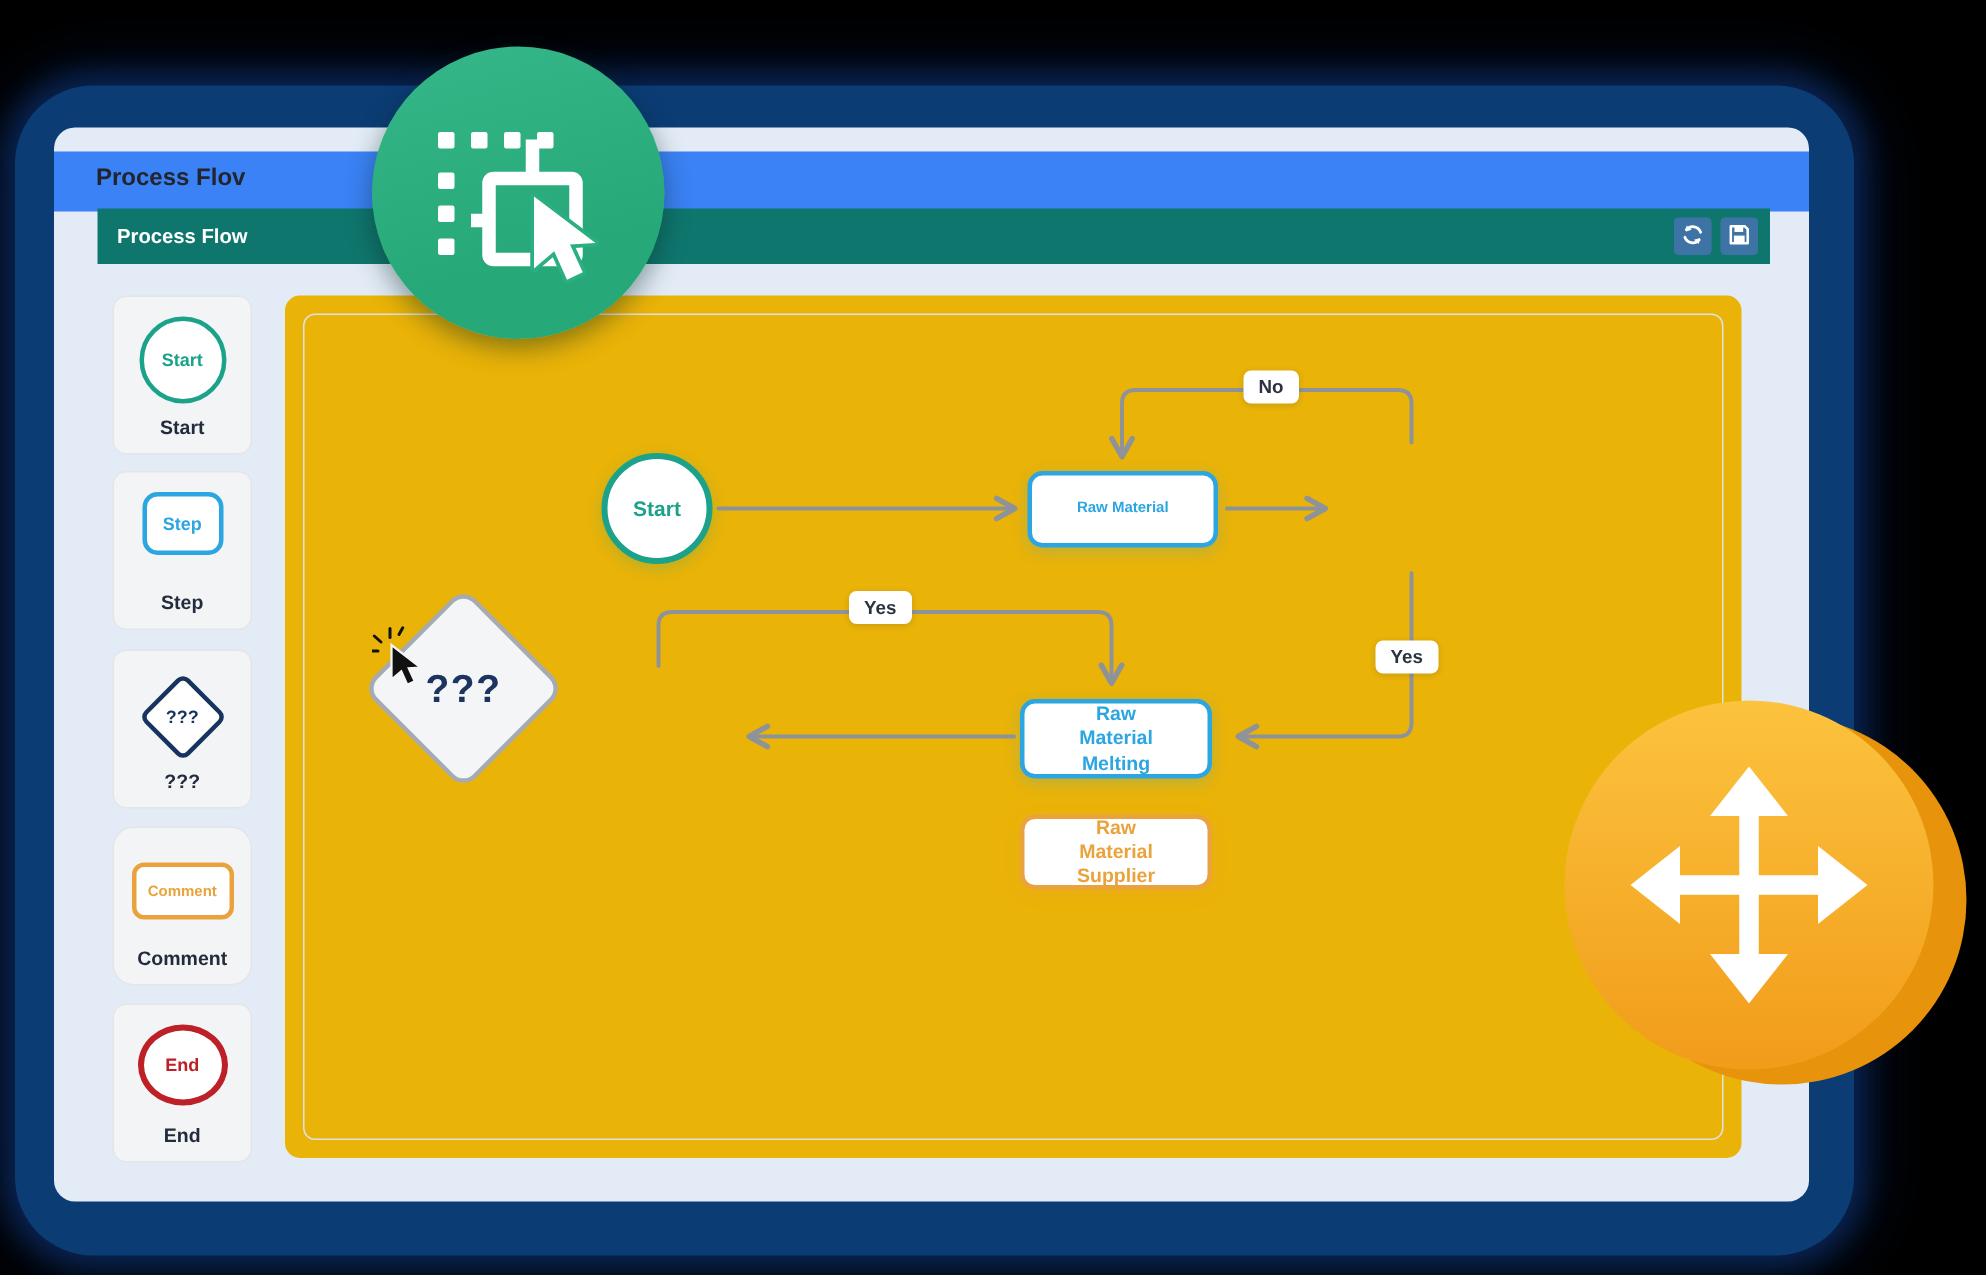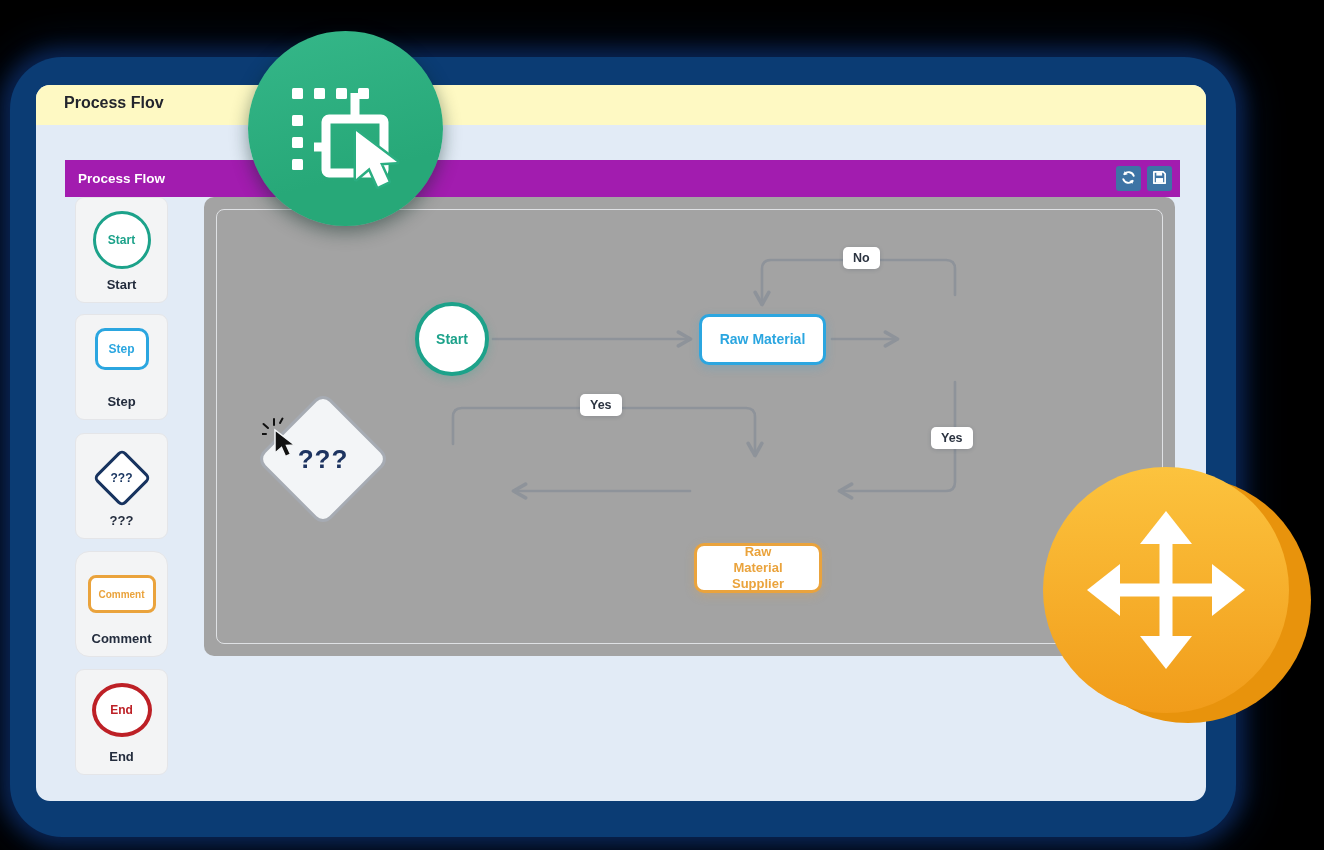--- a/index.html
+++ b/index.html
@@ -7,26 +7,26 @@
          font-family:"Liberation Sans","DejaVu Sans",sans-serif;}
 
   
   .backdrop{position:absolute;left:10px;top:57px;width:1226px;height:780px;
             background:#0b3c74;border-radius:52px;
             box-shadow:0 0 18px 8px rgba(11,40,92,.85), 0 0 40px 14px rgba(8,26,60,.6);}
 
   
   .window{position:absolute;left:36px;top:85px;width:1170px;height:716px;
           background:#e2ebf6;border-radius:14px;overflow:hidden;}
-  .titlebar{position:absolute;left:0;top:0;width:100%;height:40px;background:#fef9c3;}
+  .titlebar{position:absolute;left:0;top:16px;width:100%;height:40px;background:#3b82f6;}
   .titlebar .t{position:absolute;left:28px;top:9px;font-size:16px;font-weight:700;color:#23252d;}
 
   
-  .panel-header{position:absolute;left:29px;top:75px;width:1115px;height:37px;
-                background:#a21caf;display:flex;align-items:center;}
+  .panel-header{position:absolute;left:29px;top:54px;width:1115px;height:37px;
+                background:#0f766e;display:flex;align-items:center;}
   .panel-header .pt{margin-left:13px;font-size:13.5px;font-weight:700;color:#ffffff;}
   .header-actions{margin-left:auto;margin-right:8px;display:flex;gap:6px;}
   .icon-btn{width:25px;height:25px;border:none;border-radius:3px;background:#3e74a5;
             display:flex;align-items:center;justify-content:center;cursor:pointer;padding:0;}
 
   
   .palette-item{position:absolute;left:39px;width:93px;height:106px;background:#f3f4f5;
                 border:1px solid #e4e5e8;border-radius:9px;box-sizing:border-box;
                 display:flex;flex-direction:column;align-items:center;justify-content:space-between;
                 padding:13px 6px 10px 6px;}
@@ -36,22 +36,22 @@
   .shp-square{width:48px;height:48px;border-radius:10px;background:#fff;
               display:flex;align-items:center;justify-content:center;font-weight:700;font-size:12px;}
   .shp-dwrap{position:relative;width:62px;height:62px;display:flex;align-items:center;justify-content:center;}
   .shp-dwrap .d{position:absolute;inset:10px;transform:rotate(45deg);background:#fff;
                 border:3.5px solid #17335f;border-radius:6px;}
   .shp-dwrap .dt{position:relative;z-index:1;font-weight:700;font-size:12px;color:#17335f;}
   .shp-comment{width:62px;height:32px;border-radius:8px;background:#fff;margin-top:10px;
                display:flex;align-items:center;justify-content:center;font-weight:700;font-size:10px;}
 
   
-  .canvas{position:absolute;left:168px;top:112px;width:971px;height:459px;
-          background:#a3a3a3;border-radius:10px;}
+  .canvas{position:absolute;left:154px;top:112px;width:971px;height:575px;
+          background:#eab308;border-radius:10px;}
   .canvas-border{position:absolute;inset:12px;border:1px solid #dfe1e4;border-radius:8px;pointer-events:none;}
   .edges{position:absolute;left:0;top:0;}
 
   
   .node-start{position:absolute;left:211px;top:105px;width:74px;height:74px;border-radius:50%;
               background:#fff;border:4px solid #1ca28a;box-sizing:border-box;
               display:flex;align-items:center;justify-content:center;
               font-size:14px;font-weight:600;color:#1ca28a;
               box-shadow:0 3px 10px rgba(28,162,138,.25);}
   .node-rect{position:absolute;background:#fff;border-radius:10px;box-sizing:border-box;
@@ -172,39 +172,42 @@
       </svg>
 
       <div class="edge-label" style="left:639px;top:50px;">No</div>
       <div class="edge-label" style="left:376px;top:197px;">Yes</div>
       <div class="edge-label" style="left:727px;top:230px;">Yes</div>
 
       <div class="node-start">
         <span>Start</span>
       </div>
 
-      <div class="node-rect blue" style="left:495px;top:117px;width:127px;height:51px;font-size:14px;align-items:center;">
+      <div class="node-rect blue" style="left:495px;top:117px;width:127px;height:51px;font-size:10px;align-items:center;">
         <span>Raw Material</span>
       </div>
 
 
       <div class="node-diamond" style="left:51px;top:194px;width:136px;height:136px;">
         <div class="d" style="inset:20px;border:3.5px solid #a6abb3;background:#f3f5f7;border-radius:12px;"></div>
         <span class="dt" style="font-size:26px;color:#1d3461;letter-spacing:1px;">???</span>
         <svg width="50" height="50" viewBox="0 0 50 50" style="position:absolute;left:7px;top:26px;z-index:2;">
           <g stroke="#111" stroke-width="2" stroke-linecap="round">
             <line x1="12" y1="8" x2="12" y2="2"></line>
             <line x1="6" y1="11" x2="1.5" y2="7"></line>
             <line x1="4" y1="17" x2="-1" y2="17"></line>
             <line x1="18" y1="6" x2="20.5" y2="1.5"></line>
           </g>
           <path d="M13,13 L13,36 L19.5,30.5 L23.5,39.5 L28.5,37.2 L24.5,28.5 L32.5,28 Z" fill="#111" stroke="#f3f5f7" stroke-width="1.5"></path>
         </svg>
       </div>
 
+      <div class="node-rect blue" style="left:490px;top:269px;width:128px;height:53px;font-size:13px;padding:0 22px;">
+        <span>Raw Material Melting</span>
+      </div>
 
       <div class="node-rect orange" style="left:490px;top:346px;width:128px;height:50px;font-size:13px;padding:12px 22px;">
         <span>Raw Material Supplier</span>
       </div>
 
     </div>
   </div>
 
   <div class="green-badge">
     <svg width="195" height="195" viewBox="0 0 195 195">

